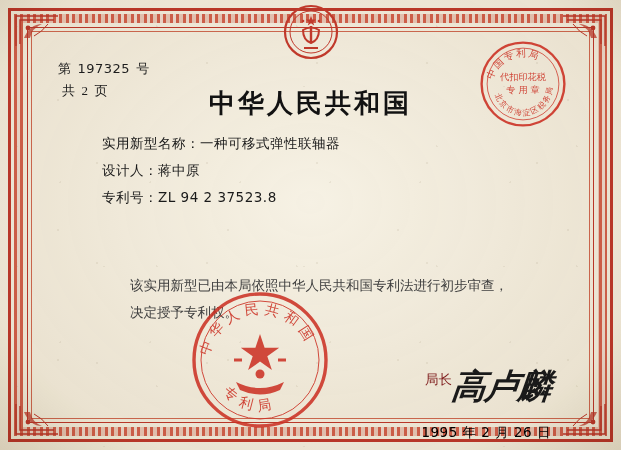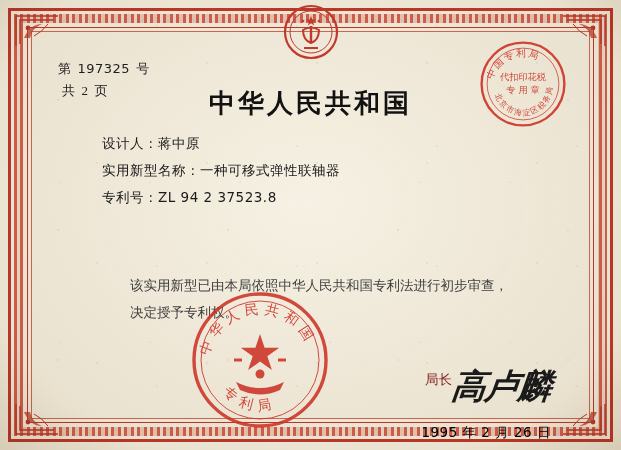--- a/index.html
+++ b/index.html
@@ -342,24 +342,24 @@
       </div>
       <div class="row page">
         <span>共</span><span class="num">2</span><span>页</span>
       </div>
     </div>
 
     <div class="title">中华人民共和国</div>
 
     <div class="fields">
       <div class="field">
+        <span class="lbl">实用新型名称：</span><span class="val">一种可移式弹性联轴器</span>
+      </div>
+      <div class="field">
         <span class="lbl">设计人：</span><span class="val">蒋中原</span>
-      </div>
-      <div class="field">
-        <span class="lbl">实用新型名称：</span><span class="val">一种可移式弹性联轴器</span>
       </div>
       <div class="field">
         <span class="lbl">专利号：</span><span class="val">ZL 94 2 37523.8</span>
       </div>
     </div>
 
     <div class="para">
       <div class="l1">该实用新型已由本局依照中华人民共和国专利法进行初步审查，</div>
       <div class="l2">决定授予专利权。</div>
     </div>

